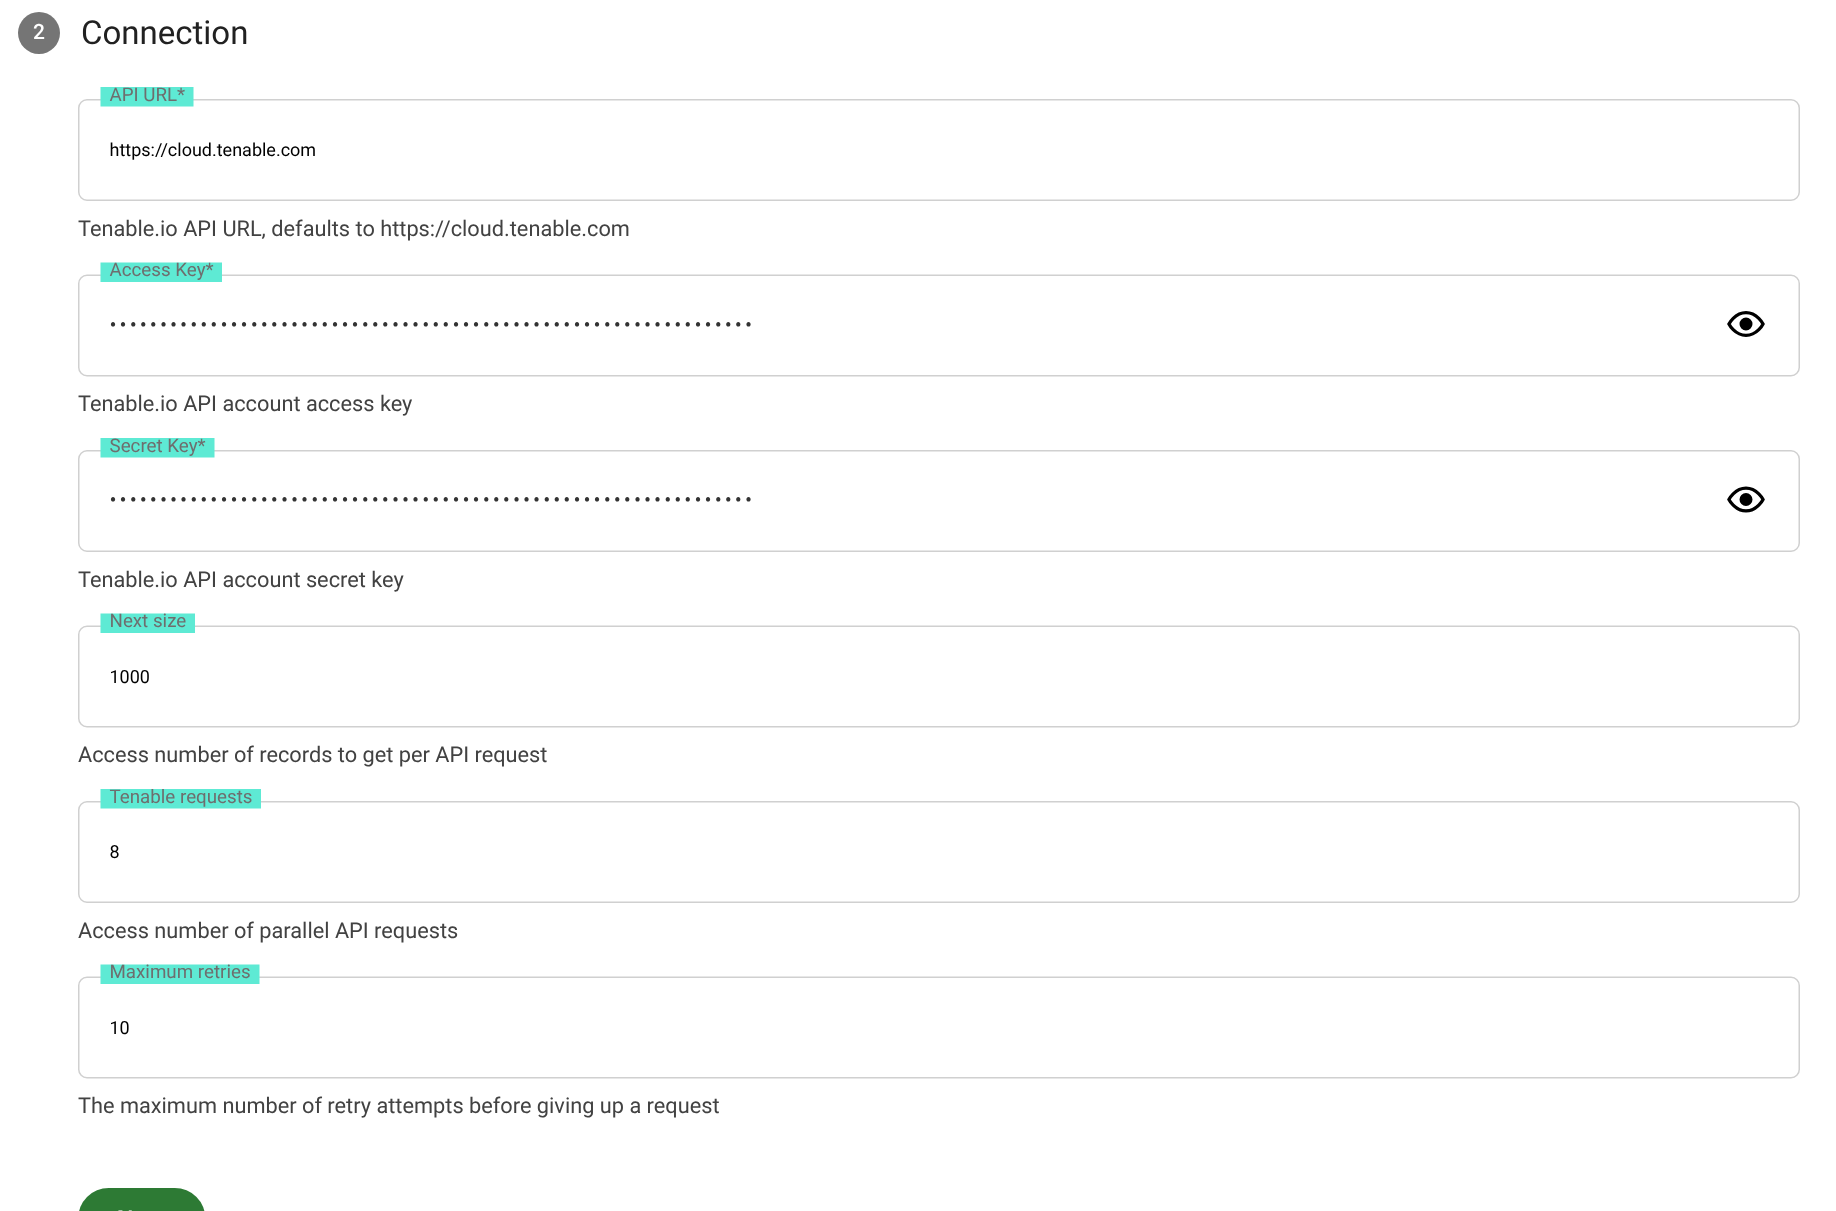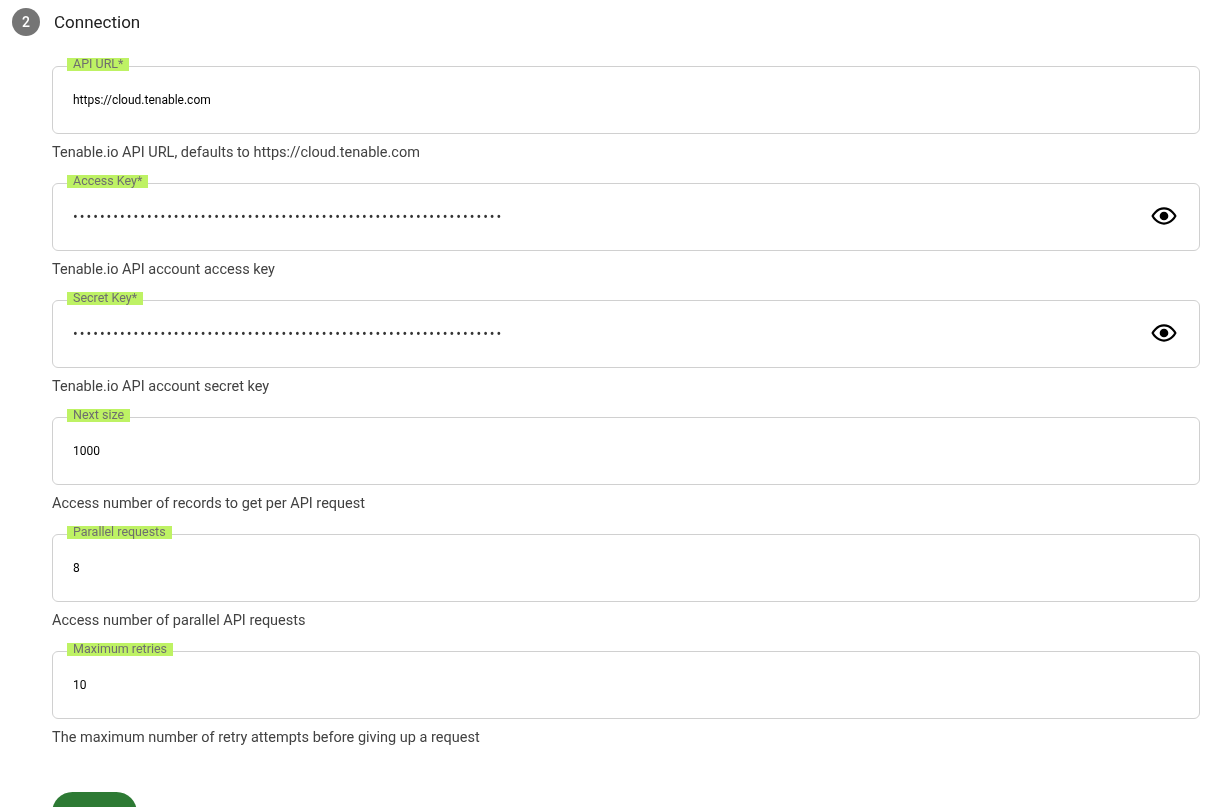--- a/index.html
+++ b/index.html
@@ -26,21 +26,21 @@
     border-radius: 50%;
     background: #757575;
     color: #fff;
     display: flex;
     align-items: center;
     justify-content: center;
     font-size: 14px;
     font-weight: 500;
   }
   .step-title {
-    font-size: 17px;
+    font-size: 22px;
     color: #212121;
   }
   .form-area {
     margin-left: 40px;
     margin-right: 12px;
   }
   .field-block {
     margin-bottom: 8px;
   }
   .field-wrap {
@@ -50,21 +50,21 @@
     padding: 0 18px;
     height: 68px;
     display: flex;
     align-items: center;
     background: #fff;
   }
   .field-label {
     position: absolute;
     top: -9px;
     left: 14px;
-    background: #bef264;
+    background: #5eead4;
     padding: 0 6px;
     font-size: 12.5px;
     color: #6e6e6e;
     line-height: 1;
   }
   .field-input {
     border: none;
     outline: none;
     font-size: 12px;
     width: 100%;
@@ -167,21 +167,21 @@
     <div class="field-block">
       <div class="field-wrap">
         <span class="field-label">Next size</span>
         <input type="text" class="field-input" value="1000" style="">
       </div>
       <div class="helper">Access number of records to get per API request</div>
     </div>
 
     <div class="field-block">
       <div class="field-wrap">
-        <span class="field-label">Parallel requests</span>
+        <span class="field-label">Tenable requests</span>
         <input type="text" class="field-input" value="8" style="">
       </div>
       <div class="helper">Access number of parallel API requests</div>
     </div>
 
     <div class="field-block">
       <div class="field-wrap">
         <span class="field-label">Maximum retries</span>
         <input type="text" class="field-input" value="10" style="">
       </div>

